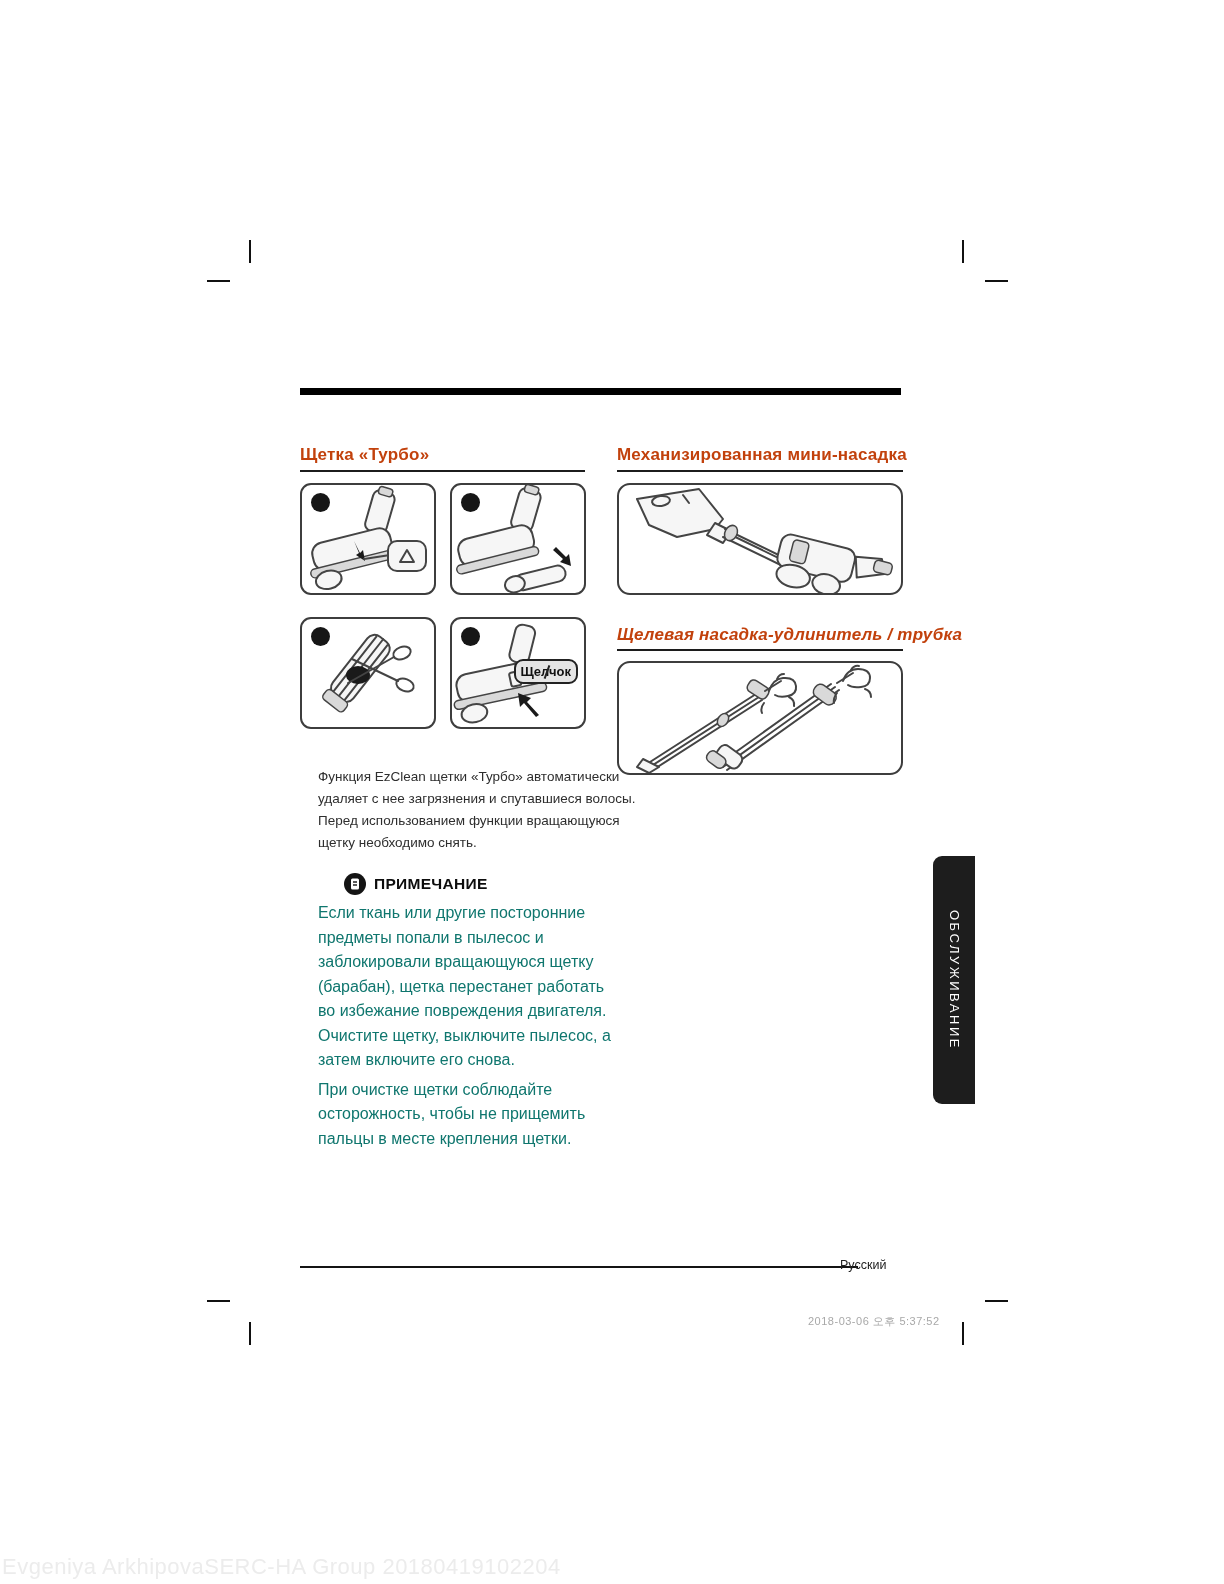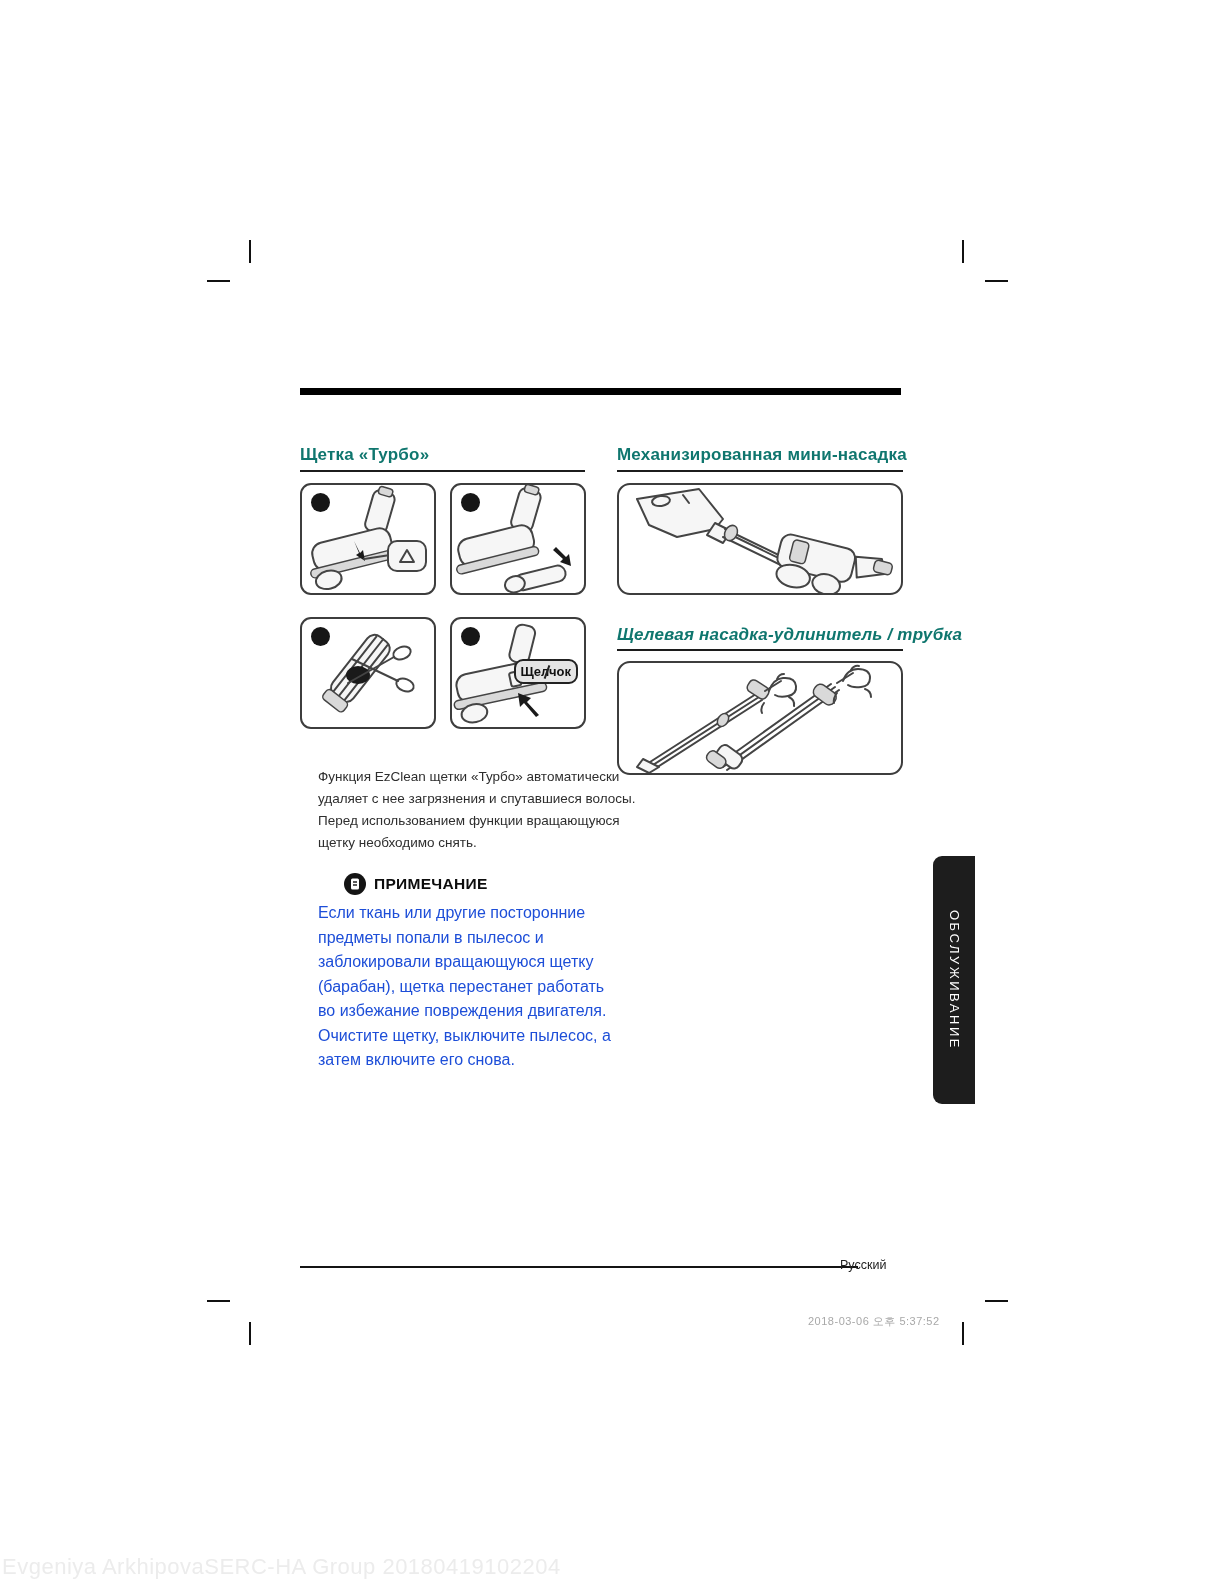--- a/index.html
+++ b/index.html
@@ -11,21 +11,21 @@
   .sheet{position:absolute;inset:0;}
   .abs{position:absolute;}
 
   
   .mark{position:absolute;background:#111;}
 
   
   .top-rule{left:300px;top:388px;width:601px;height:7px;background:#000;}
 
   
-  .col-heading{font-size:17px;font-weight:bold;color:#0f766e;letter-spacing:.2px;}
+  .col-heading{font-size:17px;font-weight:bold;color:#c2410c;letter-spacing:.2px;}
   .heading-underline{height:2px;background:#1c1c1c;}
 
   
   .panel{
     position:absolute;width:136px;height:112px;
     border:2px solid #3d3d3d;border-radius:11px;background:#fff;box-sizing:border-box;
   }
   .panel svg{position:absolute;left:0;top:0;}
   .step-dot{
     position:absolute;left:9px;top:8px;width:19px;height:19px;border-radius:50%;background:#161616;
@@ -42,21 +42,21 @@
   .bubble-tail{position:absolute;right:36px;top:46px;width:2px;height:14px;background:#222;transform:rotate(20deg);z-index:2;}
 
   
   .caption{
     left:318px;top:744px;width:336px;font-size:13.5px;line-height:22px;color:#2e2e2e;
     white-space:pre-line;
   }
   .caption p{margin:0 0 3px 0;white-space:pre-line;}
   .note-head{left:296px;top:873px;display:flex;align-items:center;gap:8px;padding-left:48px;}
   .note-title{font-size:15.5px;font-weight:bold;color:#0d0d0d;letter-spacing:.3px;}
-  .note-body{left:318px;top:901px;width:300px;font-size:16px;line-height:24.5px;color:#1d4ed8;}
+  .note-body{left:318px;top:901px;width:300px;font-size:16px;line-height:24.5px;color:#0f766e;}
   .note-body p{margin:0 0 5px 0;white-space:pre-line;}
 
   
   .side-tab{
     left:933px;top:856px;width:42px;height:248px;background:#1d1d1d;
     border-radius:9px 0 0 9px;display:flex;align-items:center;justify-content:center;
   }
   .side-tab span{
     writing-mode:vertical-rl;color:#ffffff;font-size:13px;letter-spacing:2.5px;font-weight:500;
   }
@@ -199,20 +199,23 @@
     </div>
 
     <div class="abs note-body">
       <p>Если ткань или другие посторонние
 предметы попали в пылесос и
 заблокировали вращающуюся щетку
 (барабан), щетка перестанет работать
 во избежание повреждения двигателя.
 Очистите щетку, выключите пылесос, а
 затем включите его снова.</p>
+      <p>При очистке щетки соблюдайте
+осторожность, чтобы не прищемить
+пальцы в месте крепления щетки.</p>
     </div>
 
     <div class="bigbox" style="left:617px;top:483px;height:112px;">
       <svg width="282" height="108" viewBox="0 0 282 108">
         <path class="fl" d="M18 14 L80 4 L104 34 L96 44 L58 52 L30 40 Z"></path>
         <ellipse class="ln" cx="42" cy="16" rx="9" ry="5" transform="rotate(-8 42 16)"></ellipse>
         <line class="ln" x1="64" y1="10" x2="70" y2="18"></line>
         <path class="fl" d="M96 38 L112 46 L104 58 L88 50 Z"></path>
         <line class="ln" x1="108" y1="48" x2="178" y2="82" stroke="#bdbdbd" stroke-width="11"></line>
         <line class="ln" x1="106" y1="44" x2="176" y2="78"></line>

